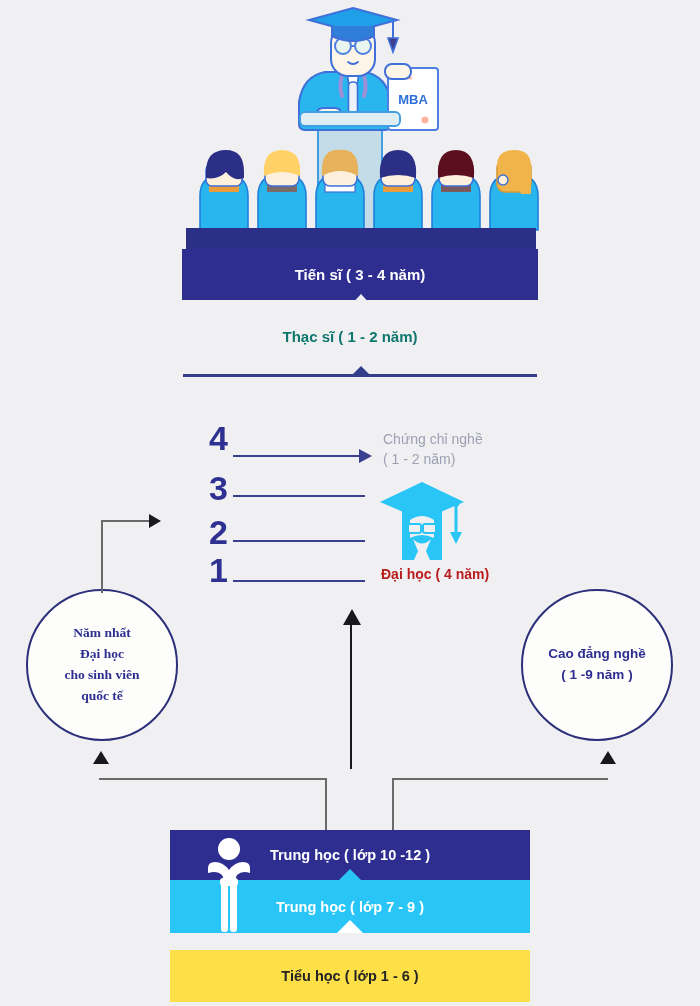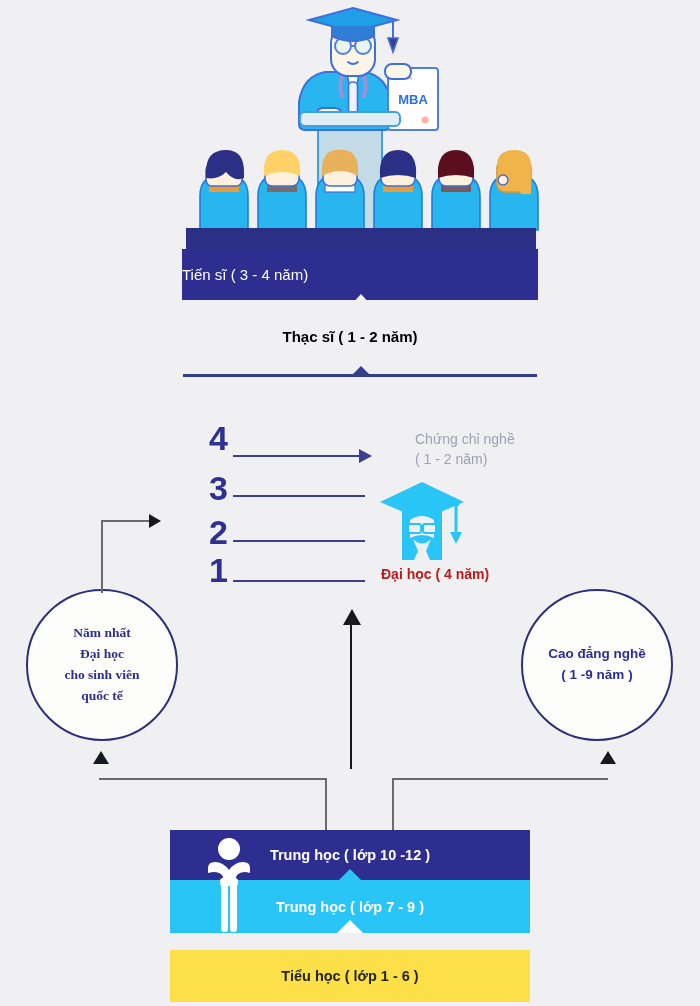--- a/index.html
+++ b/index.html
@@ -10,39 +10,39 @@
     overflow: hidden;
   }
   #stage { position: relative; width: 560px; height: 1006px; background: #f0f0f2; }
 
   
   #illustration { position: absolute; left: 0; top: 0; width: 700px; height: 250px; }
 
   
   .bar {
     position: absolute;
-    display: flex; align-items: center; 
-    font-weight: normal;
+    display: flex; align-items: center; justify-content: center;
+    font-weight: bold;
   }
   #doctorate-bar {
     left: 182px; top: 249px; width: 356px; height: 51px;
     background: #2e2e91; color: #ffffff; font-size: 15px;
   }
   #doctorate-notch {
     position: absolute; left: 350px; top: 294px;
     width: 0; height: 0;
     border-left: 11px solid transparent;
     border-right: 11px solid transparent;
     border-bottom: 12px solid #f0f0f2;
   }
 
   
   #masters-label {
     position: absolute; left: 0; top: 328px; width: 700px;
-    text-align: center; font-size: 15px; font-weight: bold; color: #000000;
+    text-align: center; font-size: 15px; font-weight: bold; color: #0f766e;
   }
   #masters-line {
     position: absolute; left: 183px; top: 374px; width: 354px; height: 3px;
     background: #343f8c;
   }
   #masters-notch {
     position: absolute; left: 352px; top: 366px;
     width: 0; height: 0;
     border-left: 9px solid transparent;
     border-right: 9px solid transparent;
@@ -65,21 +65,21 @@
 
   #vocational-arrowhead {
     position: absolute; left: 359px; top: 449px;
     width: 0; height: 0;
     border-top: 7px solid transparent;
     border-bottom: 7px solid transparent;
     border-left: 13px solid #3a3f8f;
   }
   #vocational-label {
     position: absolute; left: 383px; top: 429px;
-    font-size: 14px; color: #9ea0b4; line-height: 1.45; margin-left: 32px;
+    font-size: 14px; color: #9ea0b4; line-height: 1.45;
   }
   #grad-icon { position: absolute; left: 372px; top: 476px; width: 100px; height: 90px; }
   #university-label {
     position: absolute; left: 381px; top: 566px;
     font-size: 14px; font-weight: bold; color: #b91c1c;
   }
 
   
   .circle {
     position: absolute;

